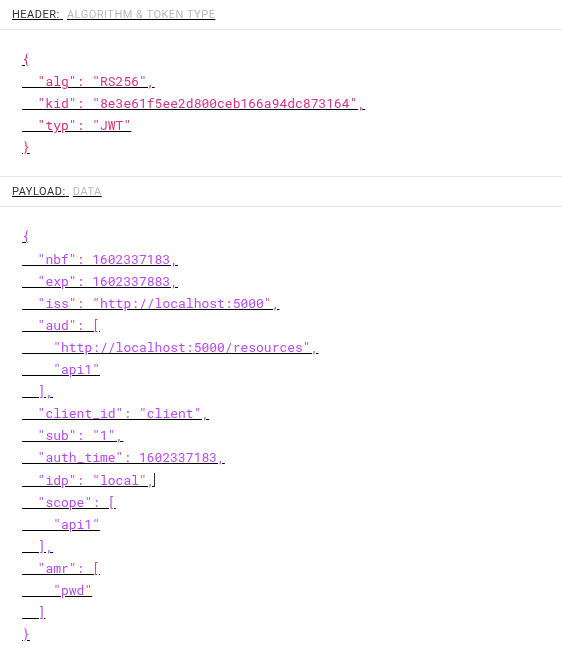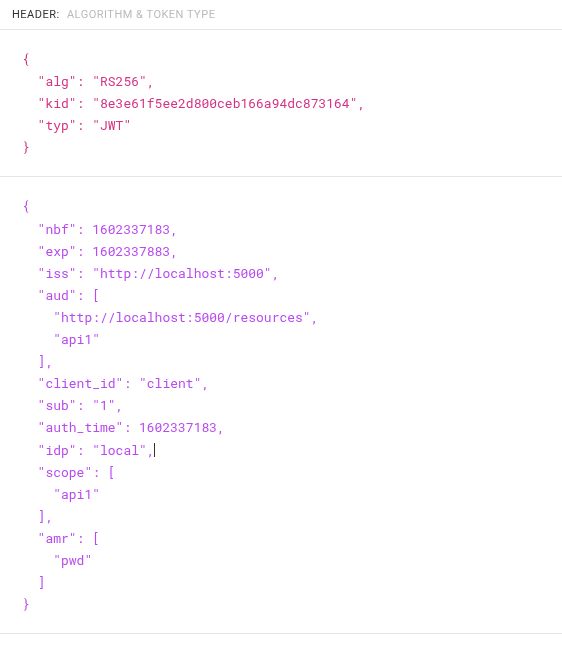--- a/index.html
+++ b/index.html
@@ -4,20 +4,21 @@
 <style>
   * { box-sizing: border-box; margin: 0; padding: 0; }
   body {
     font-family: -apple-system, BlinkMacSystemFont, "Segoe UI", Roboto, Helvetica, Arial, sans-serif;
     background: #fff;
     width: 562px;
     font-size: 13px;
   }
   .section {
     border-bottom: 1px solid #e5e5e5;
+    text-decoration: underline;
   }
   .section-header {
     padding: 8px 12px;
     border-bottom: 1px solid #e5e5e5;
     font-size: 11px;
     letter-spacing: 0.5px;
     color: #333;
   }
   .section-header .sub {
     color: #bababa;
@@ -52,20 +53,24 @@
     <span class="sub">ALGORITHM &amp; TOKEN TYPE</span>
   </div>
   <div class="code-block header-json" id="header-json">{
   "alg": "RS256",
   "kid": "8e3e61f5ee2d800ceb166a94dc873164",
   "typ": "JWT"
 }</div>
 </div>
 
 <div class="section">
+  <div class="section-header">
+    <span>PAYLOAD:</span>
+    <span class="sub">DATA</span>
+  </div>
   <div class="code-block payload-json" id="payload-json">{
   "nbf": 1602337183,
   "exp": 1602337883,
   "iss": "http://localhost:5000",
   "aud": [
     "http://localhost:5000/resources",
     "api1"
   ],
   "client_id": "client",
   "sub": "1",

